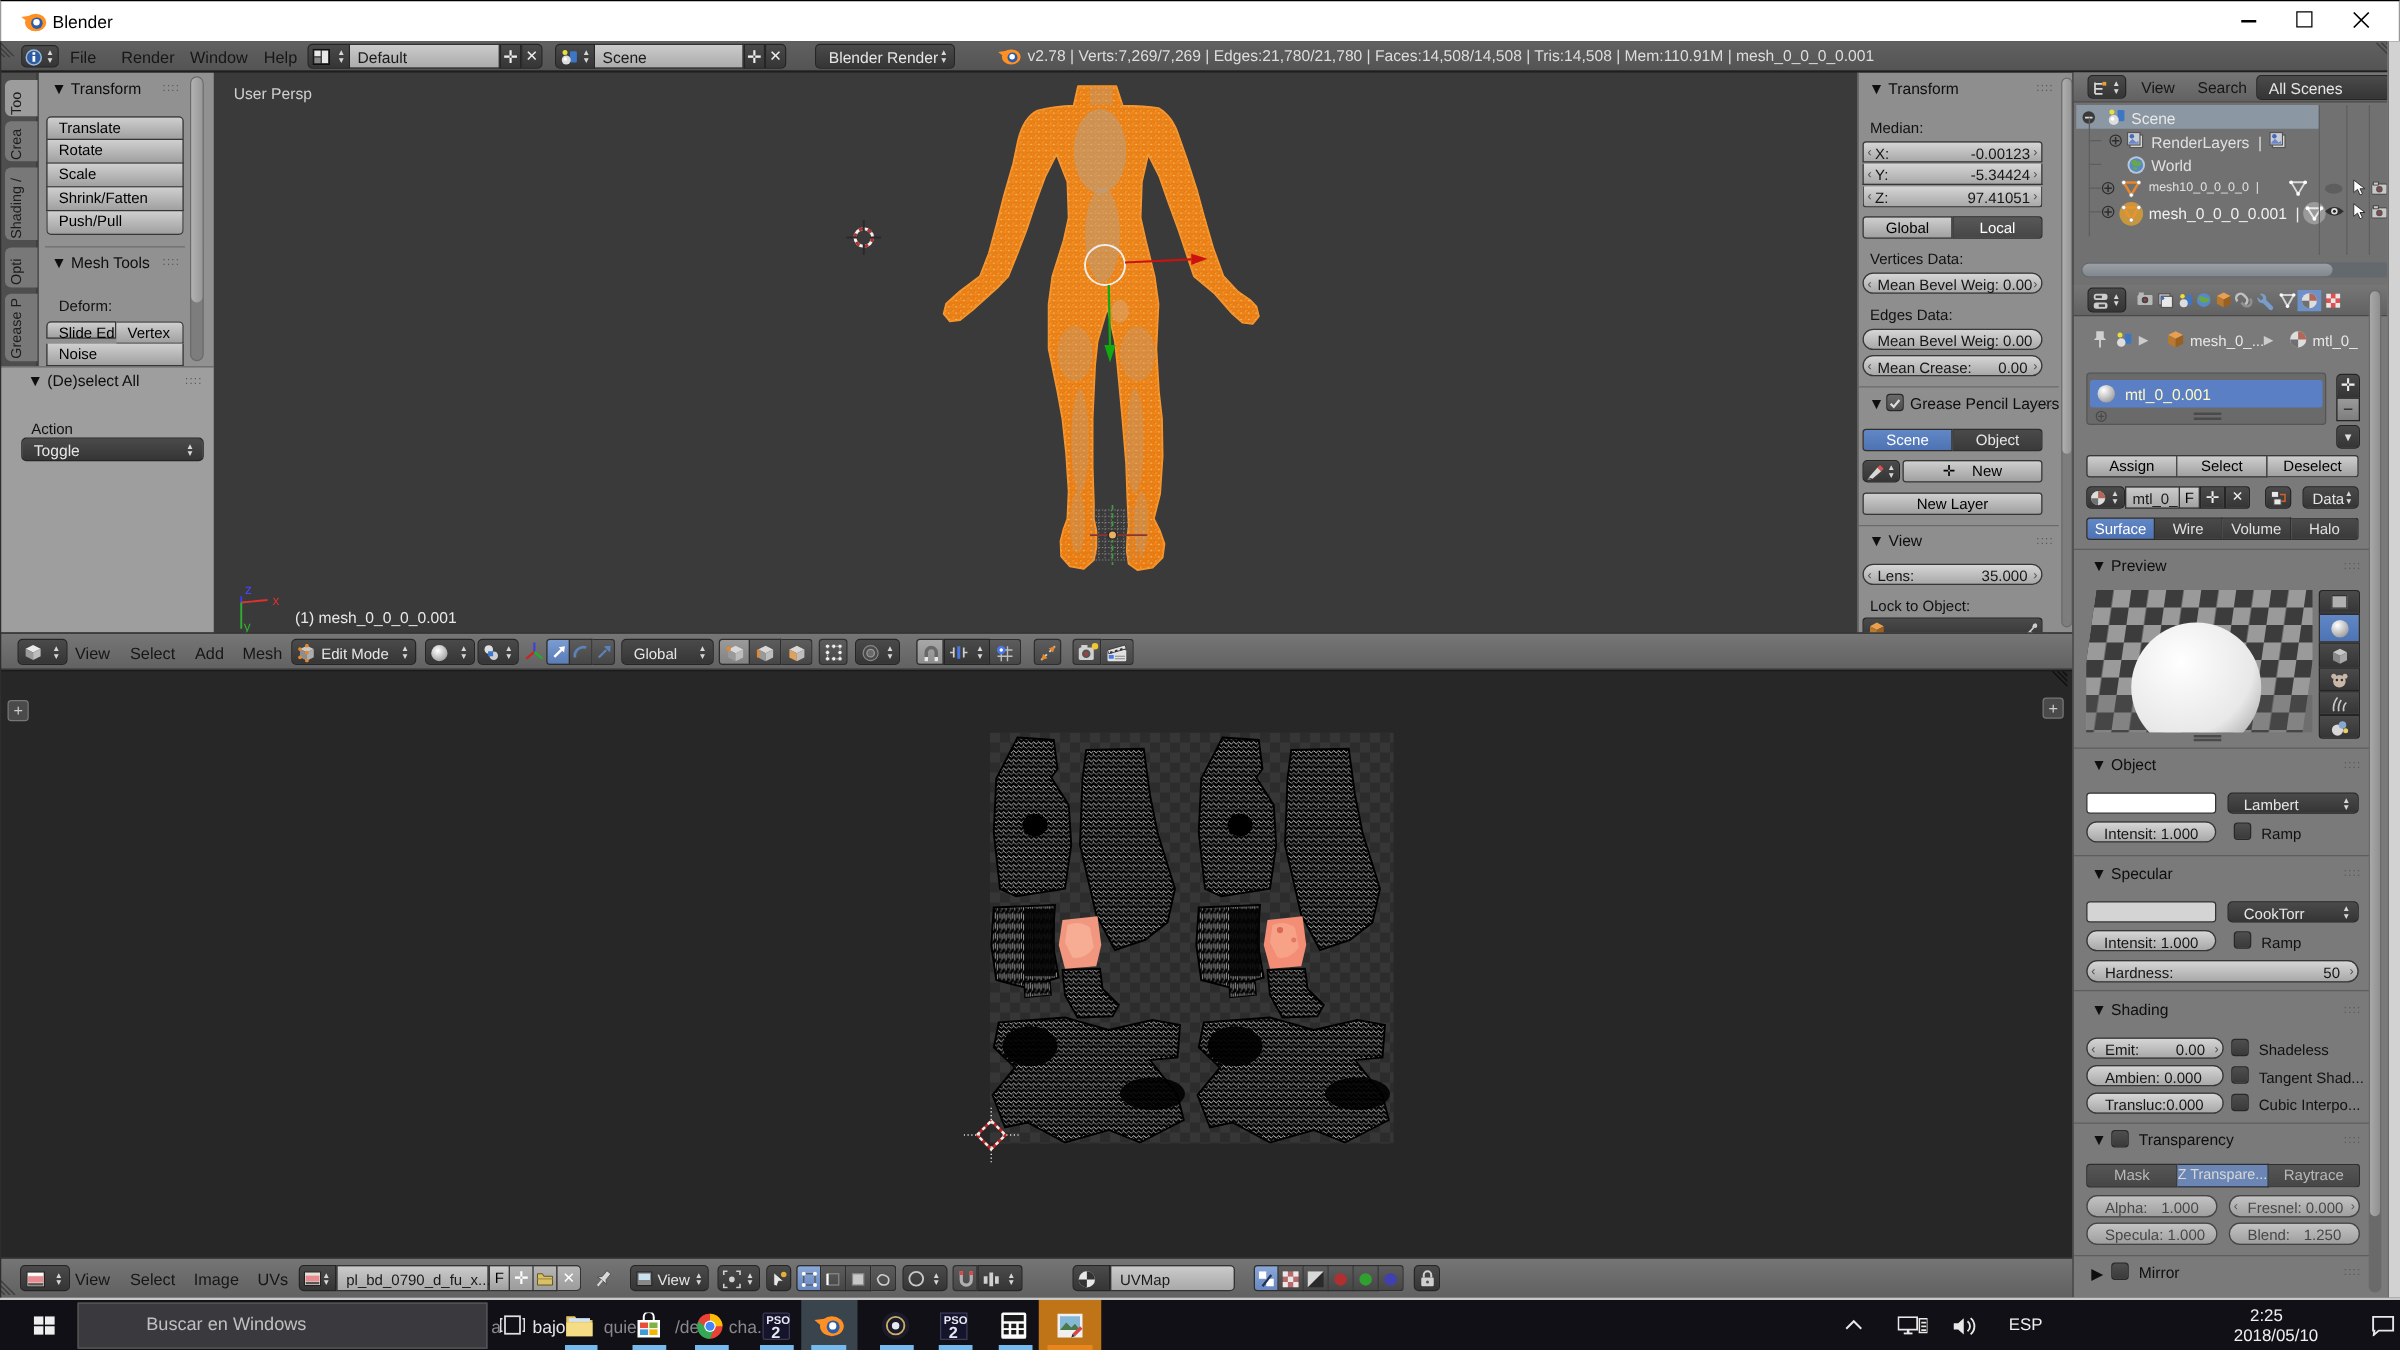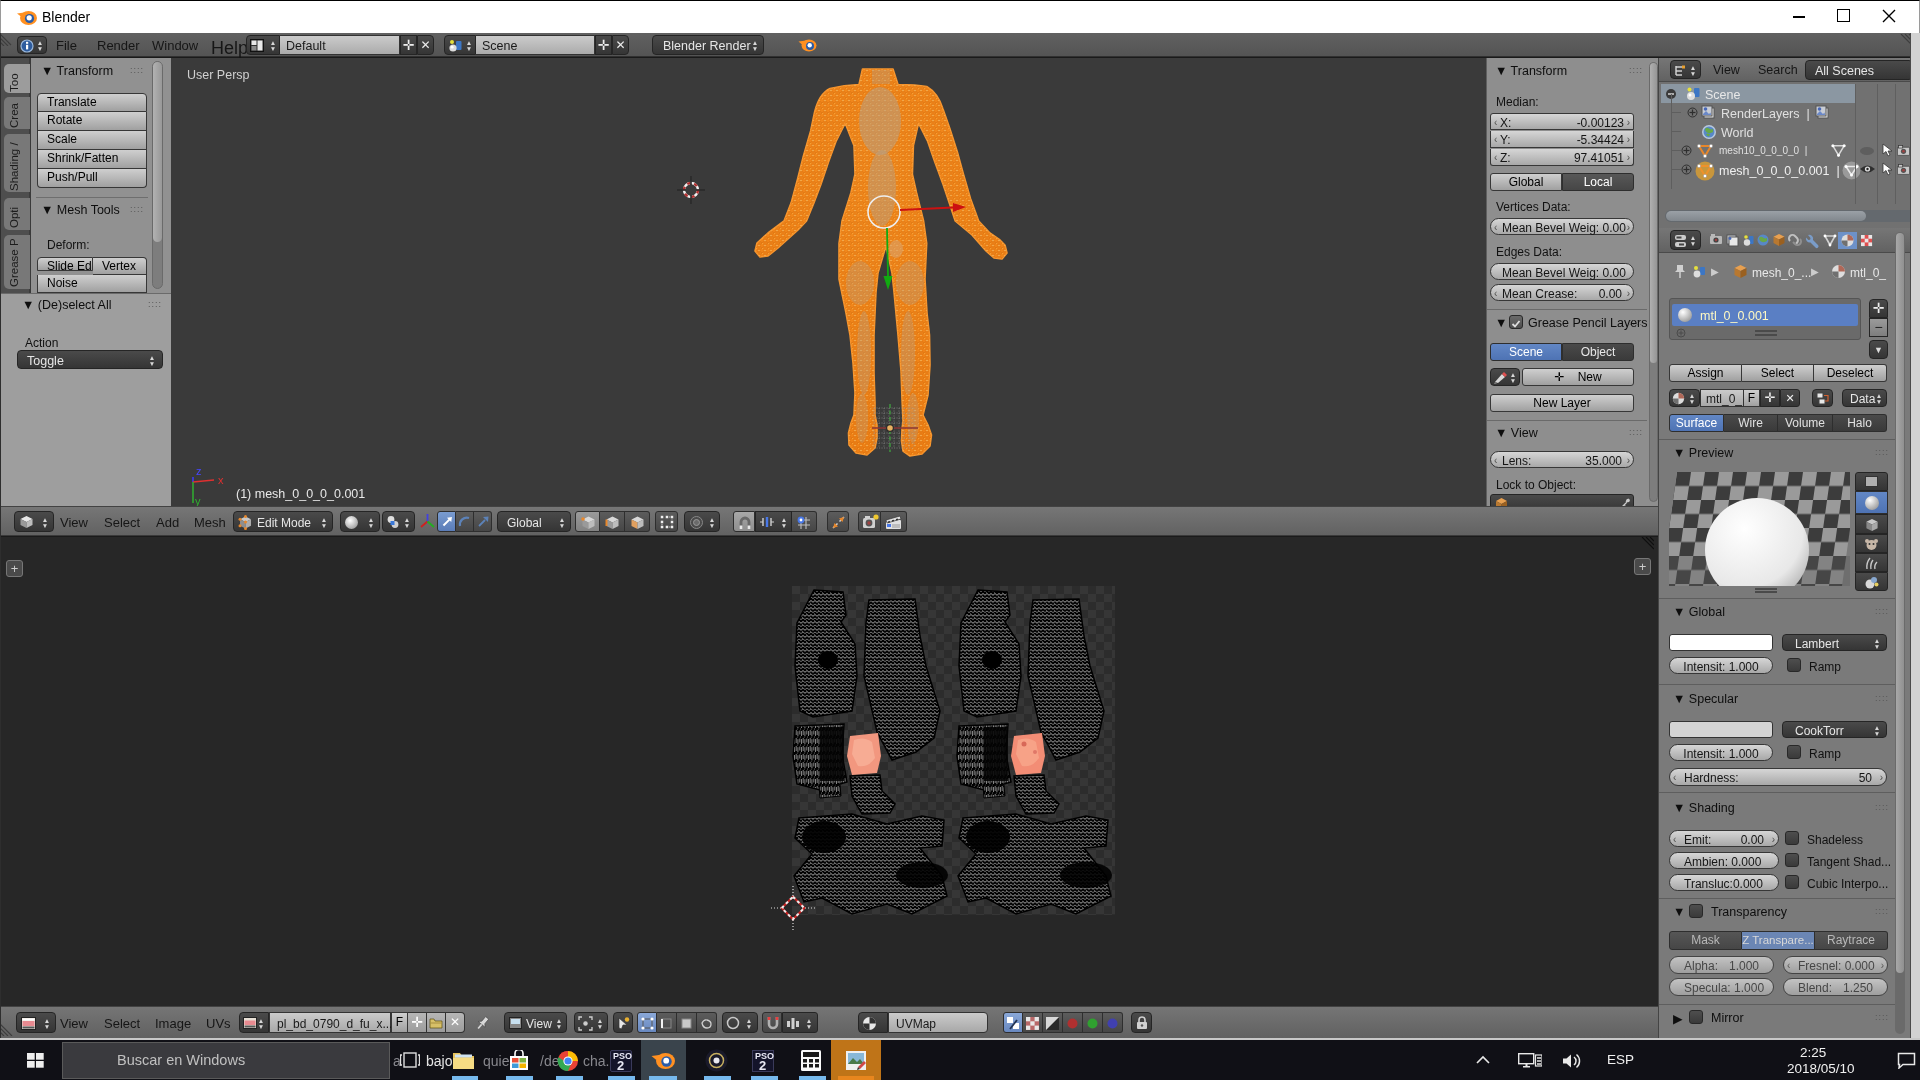--- a/index.html
+++ b/index.html
@@ -37,21 +37,21 @@
     <svg class="abs" style="left:2px;top:2px" width="14" height="14" viewBox="0 0 14 14">
         <circle cx="7" cy="7" r="6" fill="#2e5c9e" stroke="#9ab8dc" stroke-width="1.2"></circle>
         <rect x="6" y="5.8" width="2.2" height="4.6" fill="#fff"></rect>
         <rect x="6" y="2.8" width="2.2" height="2" fill="#fff"></rect>
       </svg>
     <div class="udarr" style="left:18px;top:3px">▲<br>▼</div>
   </div>
   <div class="wlbl" style="left:56px;top:5px;font-size:13px;color:#161616">File</div>
   <div class="wlbl" style="left:97px;top:5px;font-size:13px;color:#161616">Render</div>
   <div class="wlbl" style="left:152px;top:5px;font-size:13px;color:#161616">Window</div>
-  <div class="wlbl" style="left:211px;top:5px;font-size:18px;color:#161616">Help</div>
+  <div class="wlbl" style="left:211px;top:5px;font-size:13px;color:#161616">Help</div>
 
   <div class="dd" style="left:246px;top:2px;width:34px;height:20px;border-radius:4px 0 0 4px">
     <svg class="abs" style="left:3px;top:3px" width="14" height="13" viewBox="0 0 14 13">
         <rect x="0.5" y="0.5" width="13" height="12" fill="#2e2e2e" stroke="#111"></rect>
         <rect x="1.5" y="1.5" width="5" height="4.5" fill="#e8e8e8"></rect>
         <rect x="1.5" y="7" width="5" height="4.5" fill="#888"></rect>
         <rect x="7.5" y="1.5" width="5" height="10" fill="#e8e8e8"></rect>
       </svg>
     <div class="udarr" style="left:22px;top:4px">▲<br>▼</div>
   </div>
@@ -75,20 +75,21 @@
   <div class="dd" style="left:652px;top:2px;width:112px;height:20px;padding:3px 0 0 10px;font-size:12.5px">Blender Render
     <div class="udarr" style="left:98px;top:4px">▲<br>▼</div>
   </div>
 
   <svg class="abs" style="left:798px;top:4px" width="19" height="16" viewBox="0 0 19 16">
     <ellipse cx="11" cy="8.5" rx="7.5" ry="6" fill="#ff9021"></ellipse>
     <path d="M0.5 4.5 L10 3.2 L12 6.8 L4 7.4 Z" fill="#ff9021"></path>
     <circle cx="12" cy="9" r="4" fill="#2a5ca8"></circle>
     <circle cx="11.7" cy="8.3" r="2.2" fill="#fff"></circle>
   </svg>
+  <div class="wlbl" style="left:822px;top:5px;font-size:12.5px;color:#ddd">v2.78 | Verts:7,269/7,269 | Edges:21,780/21,780 | Faces:14,508/14,508 | Tris:14,508 | Mem:110.91M | mesh_0_0_0_0.001</div>
 </div>
 
 <div class="abs" style="left:0;top:33px;width:1px;height:1005px;background:#2e2e2e;z-index:50"></div>
 <div class="abs" id="view3d" style="left:0;top:58px;width:1658px;height:448px;background:#3a3a3a;overflow:hidden">
 
   <div class="abs" style="left:0;top:0;width:30px;height:235px;background:#4e4e4e;border-right:1px solid #3c3c3c"></div>
   <div class="abs" style="left:4px;top:6px;width:26px;height:29px;background:#9c9c9c;border-radius:5px 0 0 5px"></div>
   <div class="abs" style="left:4px;top:39px;width:26px;height:32px;background:#787878;border-radius:5px 0 0 5px"></div>
   <div class="abs" style="left:4px;top:76px;width:26px;height:58px;background:#787878;border-radius:5px 0 0 5px"></div>
   <div class="abs" style="left:4px;top:140px;width:26px;height:32px;background:#787878;border-radius:5px 0 0 5px"></div>
@@ -1025,21 +1026,21 @@
     </div>
   <div class="dd" style="left:196px;top:344px;width:33px;height:19px;border-radius:0 0 3px 3px">
       <svg class="abs" style="left:8px;top:2px" width="15" height="15" viewBox="0 0 15 15">
         <circle cx="6" cy="9" r="4.5" fill="#d8d8d8"></circle>
         <circle cx="10" cy="5" r="3" fill="#88a8d0"></circle>
         <circle cx="12.5" cy="9.5" r="2" fill="#e8d060"></circle>
       </svg>
     </div>
   <div class="abs" style="left:0;top:370px;width:238px;height:1px;background:#5e5e5e"></div>
 
-  <div class="phdr" style="left:14px;top:377px">▼ Global</div>
+  <div class="phdr" style="left:14px;top:377px">▼ Object</div>
   <div class="grip" style="left:216px;top:378px">::::</div>
   <div class="abs" style="left:10px;top:406px;width:104px;height:17px;background:#fff;border:1px solid #333;border-radius:3px"></div>
   <div class="dd" style="left:123px;top:406px;width:105px;height:17px;padding:2px 0 0 12px">Lambert<div class="udarr" style="left:90px;top:3px">▲<br>▼</div></div>
   <div class="slider" style="left:10px;top:429px;width:104px;height:17px;text-align:center;padding-top:2px">Intensit: 1.000</div>
   <div class="chk" style="left:128px;top:430px"></div>
   <div class="lbl" style="left:150px;top:432px">Ramp</div>
   <div class="abs" style="left:0;top:456px;width:238px;height:1px;background:#5e5e5e"></div>
 
   <div class="phdr" style="left:14px;top:464px">▼ Specular</div>
   <div class="grip" style="left:216px;top:465px">::::</div>

